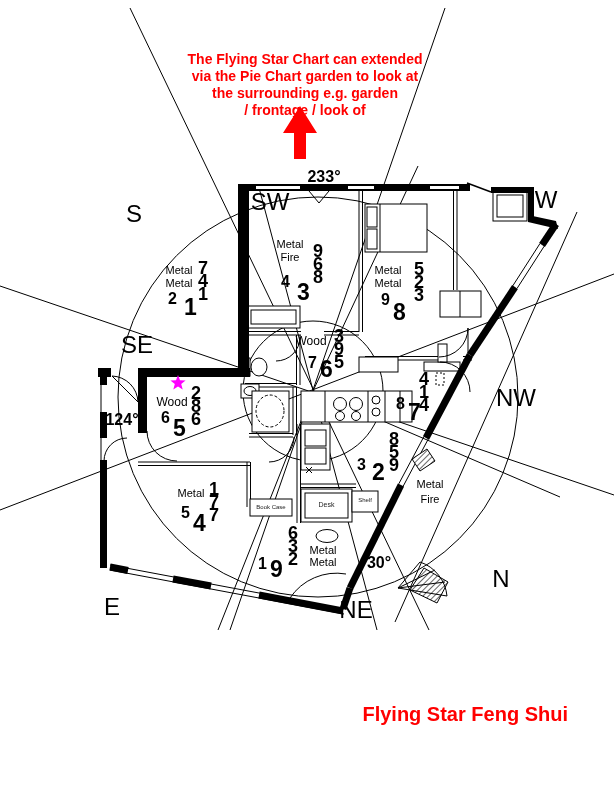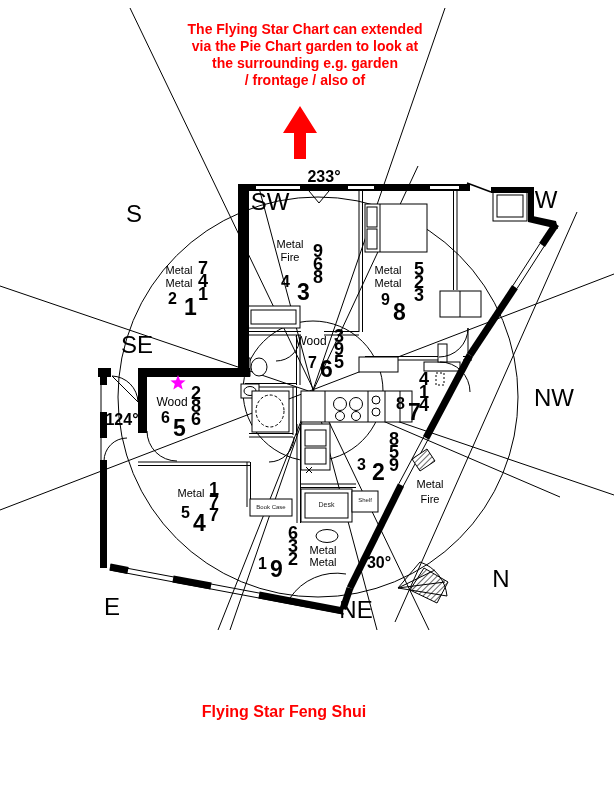--- a/index.html
+++ b/index.html
@@ -1,30 +1,30 @@
 <!DOCTYPE html>
 <html><head>
 <meta charset="utf-8">
 <style>
   html,body{margin:0;padding:0;background:#fff;}
   #page{position:relative;width:614px;height:804px;background:#fff;overflow:hidden;
         font-family:"Liberation Sans","DejaVu Sans",sans-serif;color:#000;}
   #plan-svg{position:absolute;left:0;top:0;}
   .lbl{position:absolute;line-height:1;white-space:nowrap;}
   .red{color:#ff0000;font-weight:bold;}
-  .ann{width:320px;left:145px;font-size:14px;line-height:17px;text-align:center;}
+  .ann{width:320px;left:145px;font-size:14px;line-height:17px;text-align:center;margin-top:30px;}
   .cmp{font-size:24px;width:60px;text-align:center;}
   .ang{font-size:16px;font-weight:bold;width:50px;text-align:center;}
   .elab{font-size:11px;line-height:13px;width:44px;text-align:center;}
   .stk{font-size:18px;font-weight:bold;line-height:13px;width:20px;text-align:center;}
   .ba{font-size:16px;font-weight:bold;}
   .bb{font-size:23px;font-weight:bold;}
   .tiny{font-size:7px;color:#222;text-align:center;overflow:hidden;}
   .footer-title{left:0;top:650px;width:592px;font-size:48px;text-align:center;}
-  .footer-sub{left:0;top:704px;width:568px;font-size:16px;text-align:center;}
+  .footer-sub{left:0;top:704px;width:568px;font-size:20px;text-align:right;}
   .footer-site{left:0;top:734px;width:560px;font-size:18px;font-weight:bold;text-align:center;color:#c0c0c0;}
 </style>
 </head>
 <body>
 
 <div id="page">
 
 <svg id="plan-svg" width="614" height="804" viewBox="0 0 614 804">
   <defs>
     <pattern id="hatch" width="4" height="4" patternUnits="userSpaceOnUse" patternTransform="rotate(45)">
@@ -221,27 +221,27 @@
     </g>
   </g>
 
   <polygon fill="#ff0000" points="300,106 317,133 306,133 306,159 294,159 294,133 283,133"></polygon>
   <polygon fill="#ff00ff" points="178,375 180,380.3 185.6,380.5 181.2,384.1 182.7,389.5 178,386.4 173.3,389.5 174.8,384.1 170.4,380.5 176,380.3"></polygon>
 </svg>
 
 <div class="lbl ann red" style="top:21px">The Flying Star Chart can extended</div>
 <div class="lbl ann red" style="top:38px">via the Pie Chart garden to look at</div>
 <div class="lbl ann red" style="top:55px">the surrounding e.g. garden</div>
-<div class="lbl ann red" style="top:72px">/ frontage / also of</div>
+<div class="lbl ann red" style="top:72px">/ frontage / look of</div>
 
 <div class="lbl cmp" style="left:104px;top:202px">S</div>
 <div class="lbl cmp" style="left:240px;top:190px">SW</div>
 <div class="lbl cmp" style="left:516px;top:188px">W</div>
 <div class="lbl cmp" style="left:107px;top:333px">SE</div>
-<div class="lbl cmp" style="left:524px;top:386px">NW</div>
+<div class="lbl cmp" style="left:486px;top:386px">NW</div>
 <div class="lbl cmp" style="left:82px;top:595px">E</div>
 <div class="lbl cmp" style="left:326px;top:598px">NE</div>
 <div class="lbl cmp" style="left:471px;top:567px">N</div>
 
 <div class="lbl ang" style="left:299px;top:169px">233°</div>
 <div class="lbl ang" style="left:97px;top:412px">124°</div>
 <div class="lbl ang" style="left:354px;top:555px">30°</div>
 
 <div class="lbl elab" style="left:157px;top:264px"><span>Metal</span><br><span>Metal</span></div>
 <div class="lbl stk" style="left:193px;top:262px">

